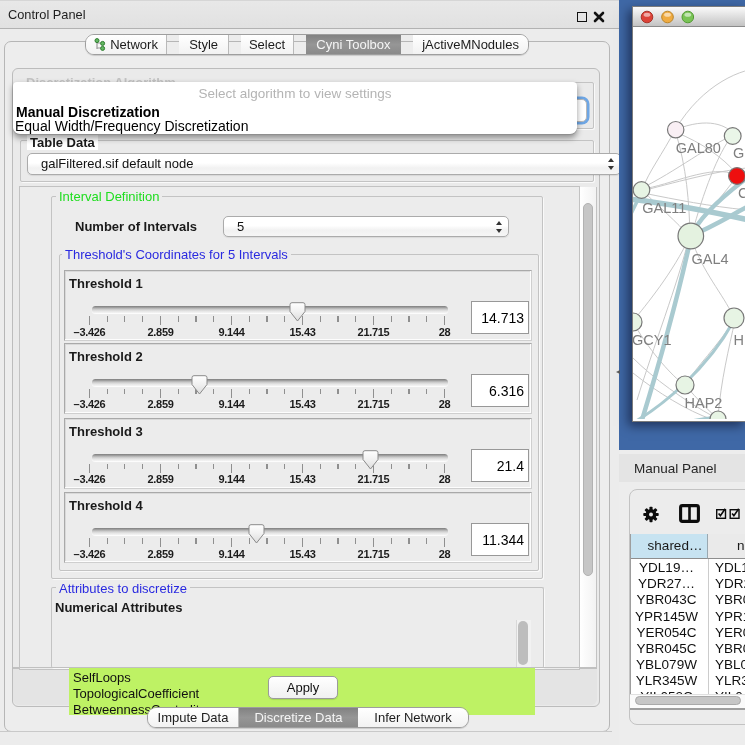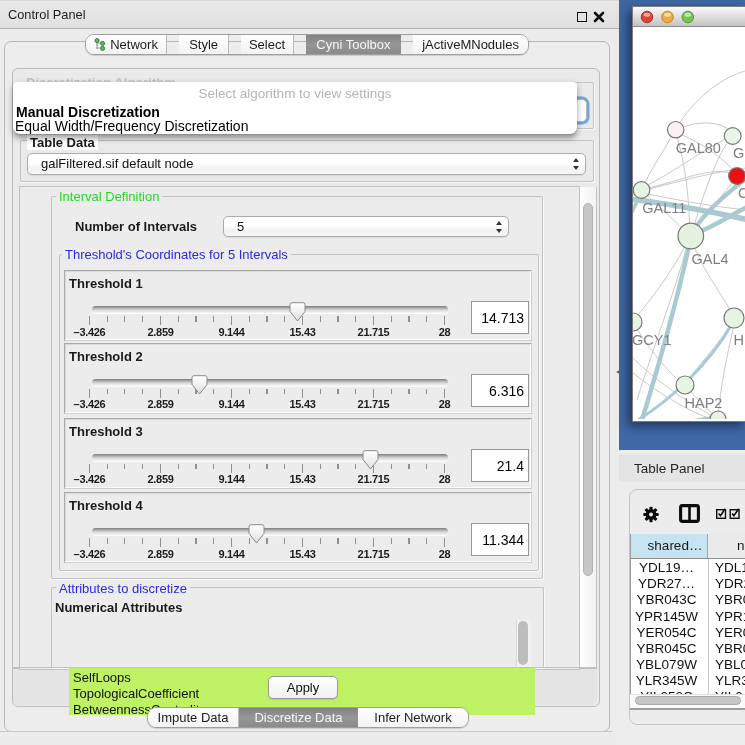--- a/index.html
+++ b/index.html
@@ -56,21 +56,21 @@
 </div>
 
 <div class="grp" style="left:20px;top:82px;width:572px;height:45px;"></div>
 <div class="gtitle" style="left:23px;top:75px;font-weight:bold;color:#c3c3c3;background:#eaeaea;">Discretization Algorithm</div>
 
 <div class="abs" style="left:502px;top:98.5px;width:83px;height:21px;background:#fff;border:1px solid #b9b9b9;border-radius:5px;box-shadow:0 0 0 2.5px rgba(96,158,227,0.9);"></div>
 
 
 <div class="grp" style="left:20px;top:140px;width:572px;height:40px;"></div>
 <div class="gtitle" style="left:27px;top:135px;font-weight:bold;color:#1a1a1a;background:#ffffff;">Table Data</div>
-<div class="combo" style="left:27px;top:153px;width:557px;height:20px;">
+<div class="combo" style="left:27px;top:153px;width:557px;height:20px;padding-left:35px;">
   <div class="ctext" style="line-height:20px;">galFiltered.sif default node</div>
   <div class="carr cup" style="right:6px;top:4px;"></div>
   <div class="carr cdn" style="right:6px;bottom:4px;"></div>
 </div>
 
 
 <div class="abs" style="left:19px;top:186px;width:559px;height:482px;border:1px solid #c2c2c2;background:#ececec;"></div>
 <div class="abs" style="left:580px;top:187px;width:16px;height:480px;background:linear-gradient(90deg,#ffffff,#f2f2f2);border-right:1px solid #c2c2c2;"></div>
 <div class="abs" style="left:582.5px;top:203px;width:10.5px;height:373px;background:#c6c6c6;border:1px solid #b2b2b2;border-radius:5.5px;box-sizing:border-box;"></div>
 
@@ -253,21 +253,21 @@
  <text x="58.5" y="235.5">GAL4</text>
  <text x="-1" y="317">GCY1</text>
  <text x="100.5" y="317">H</text>
  <text x="51.5" y="380">HAP2</text>
 </g>
 </svg>
 
 
 <div class="abs" style="left:619px;top:450px;width:126px;height:295px;background:#ededed;"></div>
 <div class="abs" style="left:619px;top:454px;width:126px;height:28px;background:#e4e4e4;"></div>
-<div class="abs" style="left:634px;top:461px;font-size:13.5px;color:#262626;">Table Panel</div>
+<div class="abs" style="left:634px;top:461px;font-size:13.5px;color:#262626;">Manual Panel</div>
 <div class="abs" style="left:629px;top:489px;width:130px;height:234px;background:#ececec;border:1px solid #c3c3c3;border-radius:8px;"></div>
 
 <svg class="abs" style="left:643px;top:505px;" width="16" height="19" viewBox="0 0 16 19">
  <g fill="#0c0c0c">
  <circle cx="8" cy="9.5" r="5.4"></circle>
  <rect x="6.45" y="1.8" width="3.1" height="15.4" rx="0.8"></rect>
  <rect x="6.45" y="1.8" width="3.1" height="15.4" rx="0.8" transform="rotate(45 8 9.5)"></rect>
  <rect x="6.45" y="1.8" width="3.1" height="15.4" rx="0.8" transform="rotate(90 8 9.5)"></rect>
  <rect x="6.45" y="1.8" width="3.1" height="15.4" rx="0.8" transform="rotate(135 8 9.5)"></rect>
  <circle cx="8" cy="9.5" r="2" fill="#ececec"></circle>

